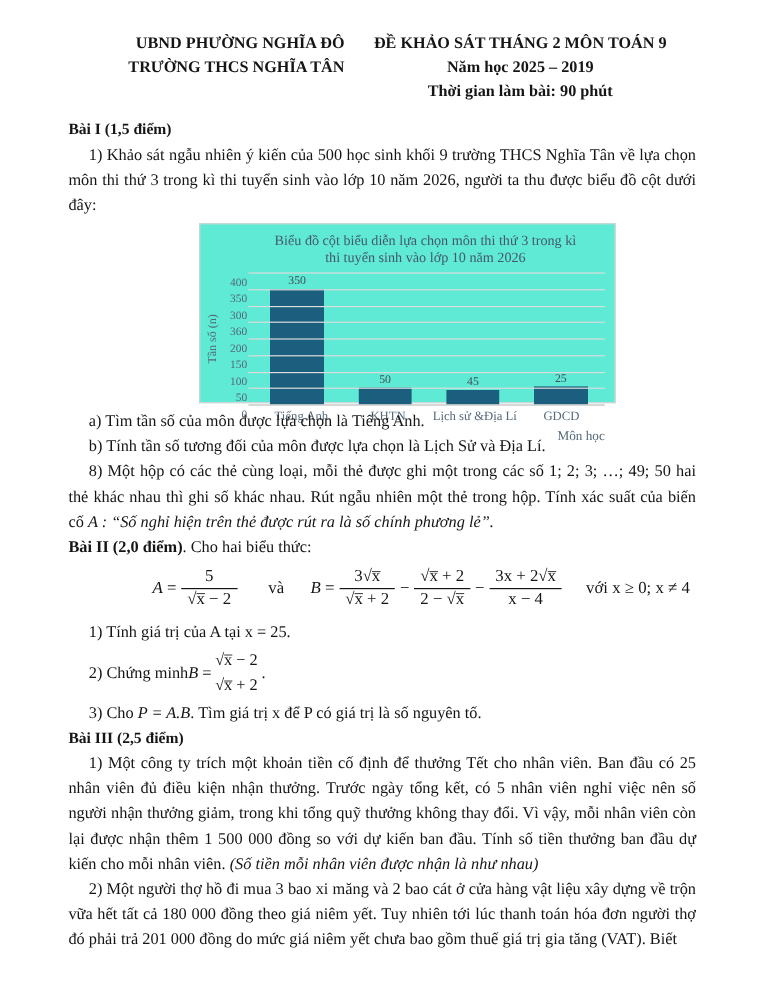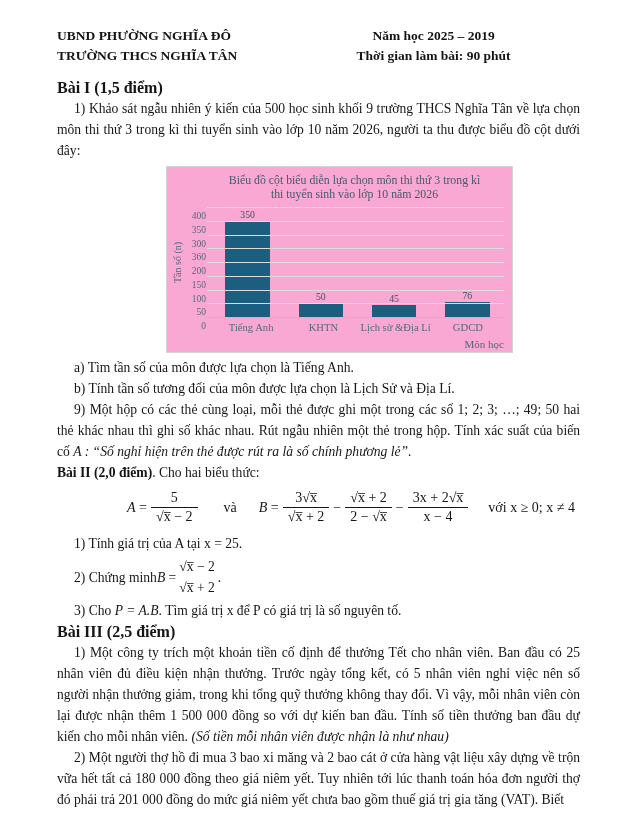--- a/index.html
+++ b/index.html
@@ -1,34 +1,34 @@
 <!DOCTYPE html>
 <html lang="vi"><head>
 <meta charset="utf-8">
 <style>
   html,body{margin:0;padding:0;background:#ffffff;}
   body{width:635px;height:833px;overflow:hidden;font-family:"Liberation Serif","DejaVu Serif",serif;color:#151515;}
   .page{box-sizing:border-box;width:635px;height:833px;padding:26px 55px 10px 57px;}
 
   
   .hdr{display:flex;font-weight:bold;font-size:13.5px;line-height:20px;}
-  .hdr-left{width:44%;text-align:left;}
+  .hdr-left{width:44%;text-align:right;}
   .hdr-right{width:56%;text-align:center;}
 
   
   .para{font-size:13.6px;line-height:21px;text-align:justify;margin:0;}
   .indent{text-indent:17px;}
   .indent2{padding-left:17px;}
-  .bai-heading{font-weight:bold;font-size:16px;line-height:21px;margin:0;}
+  .bai-heading{font-weight:bold;font-size:13px;line-height:21px;margin:0;}
   .it{font-style:italic;}
   .mvar{font-style:italic;}
 
   
-  .chart-box{box-sizing:border-box;width:347px;height:187px;margin:5px 0 4px 109px;
-             border:1px solid #d4d4d4;padding:7px 8px 4px 4px;background:#f9a8d4;}
+  .chart-box{box-sizing:border-box;width:347px;height:150px;margin:5px 0 4px 109px;
+             border:1px solid #d4d4d4;padding:7px 8px 4px 4px;background:#5eead4;}
   .chart-title{text-align:center;color:#46596b;font-size:11.8px;line-height:13.5px;margin:0 0 5px 34px;}
   .chart-mid{display:flex;height:112px;}
   .ylab{writing-mode:vertical-rl;transform:rotate(180deg);color:#54687a;font-size:10px;
         text-align:center;width:13px;line-height:13px;}
   .yticks{position:relative;width:27px;height:110px;margin-top:11px;}
   .ytick{position:absolute;right:5px;transform:translateY(-6px);color:#54687a;font-size:9.5px;}
   .plot{position:relative;flex:1;height:110px;margin-top:1px;}
   .gridline{position:absolute;left:-4px;right:0;height:0;border-top:1px solid #dcdcdc;}
   .gridline.axisline{border-top:1px solid #bdbdbd;}
   .bars{position:absolute;left:0;right:0;top:0;bottom:0;display:flex;}
@@ -53,20 +53,21 @@
 <body>
 
 <div class="page">
 
   <div class="hdr">
     <div class="hdr-left">
       <div>UBND PHƯỜNG NGHĨA ĐÔ</div>
       <div>TRƯỜNG THCS NGHĨA TÂN</div>
     </div>
     <div class="hdr-right">
+      <div>ĐỀ KHẢO SÁT THÁNG 2 MÔN TOÁN 9</div>
       <div>Năm học 2025 – 2019</div>
       <div>Thời gian làm bài: 90 phút</div>
     </div>
   </div>
 
   <p class="bai-heading" style="margin-top:11px;">Bài I (1,5 điểm)</p>
   <p class="para indent">1)  Khảo sát ngẫu nhiên ý kiến của 500 học sinh khối 9 trường THCS Nghĩa Tân về lựa chọn môn thi thứ 3 trong kì thi tuyển sinh vào lớp 10 năm 2026, người ta thu được biểu đồ cột dưới đây:</p>
 
   <div class="chart-box">
     <div class="chart-title">
@@ -94,21 +95,21 @@
             </div>
             <div class="bar-slot">
               <span class="bar-value">50</span>
               <div class="bar" style="height: 12.5%; background: rgb(27, 94, 125);"></div>
             </div>
             <div class="bar-slot">
               <span class="bar-value">45</span>
               <div class="bar" style="height: 11.25%; background: rgb(27, 94, 125);"></div>
             </div>
             <div class="bar-slot">
-              <span class="bar-value">76</span>
+              <span class="bar-value">25</span>
               <div class="bar" style="height: 13.75%; background: rgb(27, 94, 125);"></div>
             </div>
           </div>
       <div class="gridline" style="top: 0%;"></div>
           <div class="gridline" style="top: 12.5%;"></div>
           <div class="gridline" style="top: 25%;"></div>
           <div class="gridline" style="top: 37.5%;"></div>
           <div class="gridline" style="top: 50%;"></div>
           <div class="gridline" style="top: 62.5%;"></div>
           <div class="gridline" style="top: 75%;"></div>
@@ -120,21 +121,21 @@
         <span class="cat">Tiếng Anh</span>
         <span class="cat">KHTN</span>
         <span class="cat">Lịch sử &amp;Địa Lí</span>
         <span class="cat">GDCD</span>
       </div>
     <div class="xlab">Môn học</div>
   </div>
 
   <p class="para indent2">a) Tìm tần số của môn được lựa chọn là Tiếng Anh.</p>
   <p class="para indent2">b) Tính tần số tương đối của môn được lựa chọn là Lịch Sử và Địa Lí.</p>
-  <p class="para indent"><span>9) Một hộp có các thẻ cùng loại, mỗi thẻ được ghi một trong các số </span><span>1; 2; 3; …; 49; 50</span><span> hai thẻ khác nhau thì ghi số khác nhau. Rút ngẫu nhiên một thẻ trong hộp. Tính xác suất của biến cố </span><span class="mvar">A</span><span class="it"> : “Số nghỉ hiện trên thẻ được rút ra là số chính phương lẻ”.</span></p>
+  <p class="para indent"><span>8) Một hộp có các thẻ cùng loại, mỗi thẻ được ghi một trong các số </span><span>1; 2; 3; …; 49; 50</span><span> hai thẻ khác nhau thì ghi số khác nhau. Rút ngẫu nhiên một thẻ trong hộp. Tính xác suất của biến cố </span><span class="mvar">A</span><span class="it"> : “Số nghỉ hiện trên thẻ được rút ra là số chính phương lẻ”.</span></p>
 
   <p class="para"><b>Bài II (2,0 điểm)</b><span>. Cho hai biểu thức:</span></p>
 
   <div class="formula-row">
     <span class="mvar">A</span>&nbsp;<span>=</span>
     <span class="frac">
       <span class="num">5</span>
       <span class="den">√x̅ − 2</span>
     </span>
     <span class="spl"></span><span>và</span><span class="spl"></span>

